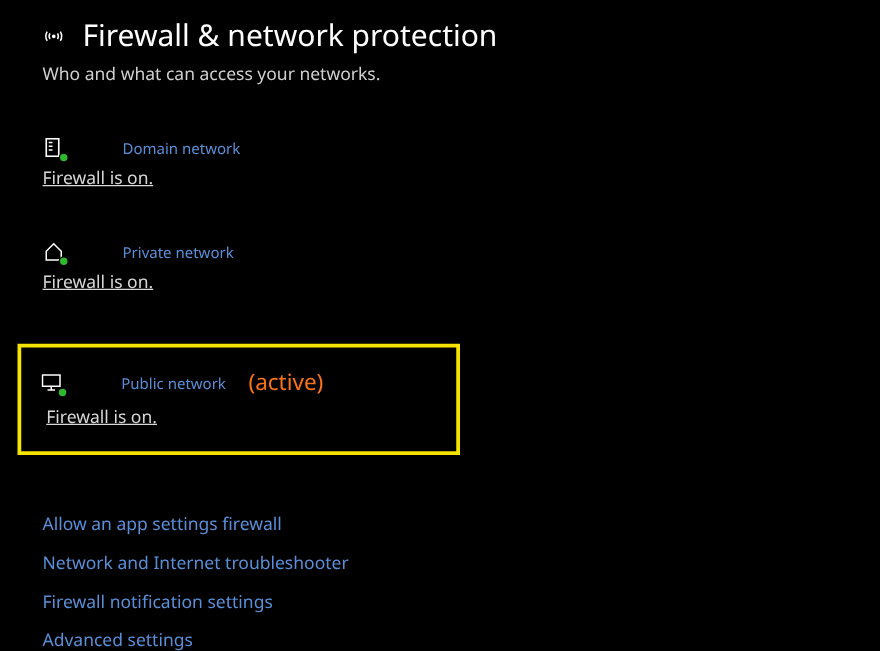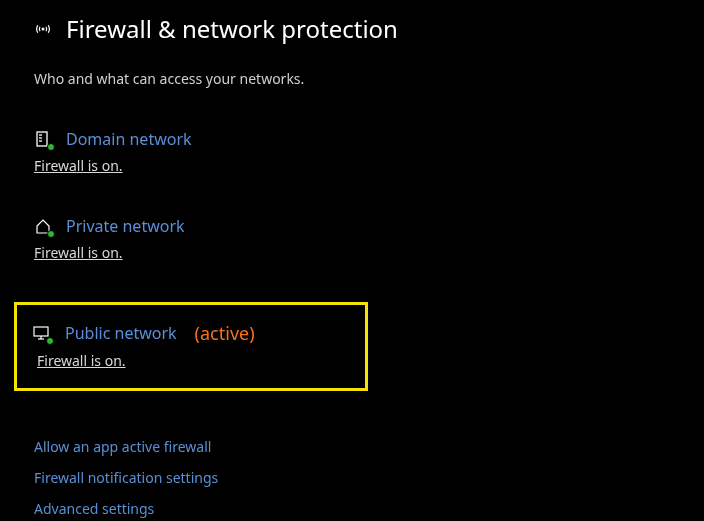--- a/index.html
+++ b/index.html
@@ -9,21 +9,21 @@
       font-family: "Segoe UI", -apple-system, system-ui, sans-serif;
       width: 704px;
       height: 521px;
       overflow: hidden;
       padding: 12px 0 0 34px;
     }
     .header {
       display: flex;
       align-items: center;
       gap: 14px;
-      margin-bottom: 24px;
+      margin-bottom: 5px;
     }
     .header-title {
       font-size: 24px;
       font-weight: 400;
       color: #fff;
     }
     .subtitle {
       font-size: 14px;
       color: #d0d0d0;
       margin-bottom: 40px;
@@ -32,23 +32,24 @@
       margin-bottom: 40px;
       padding: 0;
     }
     .network-row {
       display: flex;
       align-items: center;
       gap: 14px;
       margin-bottom: 6px;
     }
     .network-link {
-      font-size: 16px;
+      font-size: 12px;
       color: #5a8fd8;
       font-weight: 400;
+      margin-left: 32px;
     }
     .network-active {
       font-size: 18px;
       color: #f97316;
       margin-left: 4px;
     }
     .network-status {
       font-size: 14px;
       color: #d8d8d8;
       text-decoration: underline;
@@ -149,16 +150,17 @@
       </svg>
       <span class="status-dot"></span>
     </span>
     <span class="network-link">Public network</span>
     <span class="network-active">(active)</span>
   </div>
   <p class="network-status">Firewall is on.</p>
 </div>
 
 <div class="link-list">
-  <span class="text-link">Allow an app active firewall</span>
+  <span class="text-link">Allow an app settings firewall</span>
+  <span class="text-link">Network and Internet troubleshooter</span>
   <span class="text-link">Firewall notification settings</span>
   <span class="text-link">Advanced settings</span>
 </div>
 
 </body></html>

